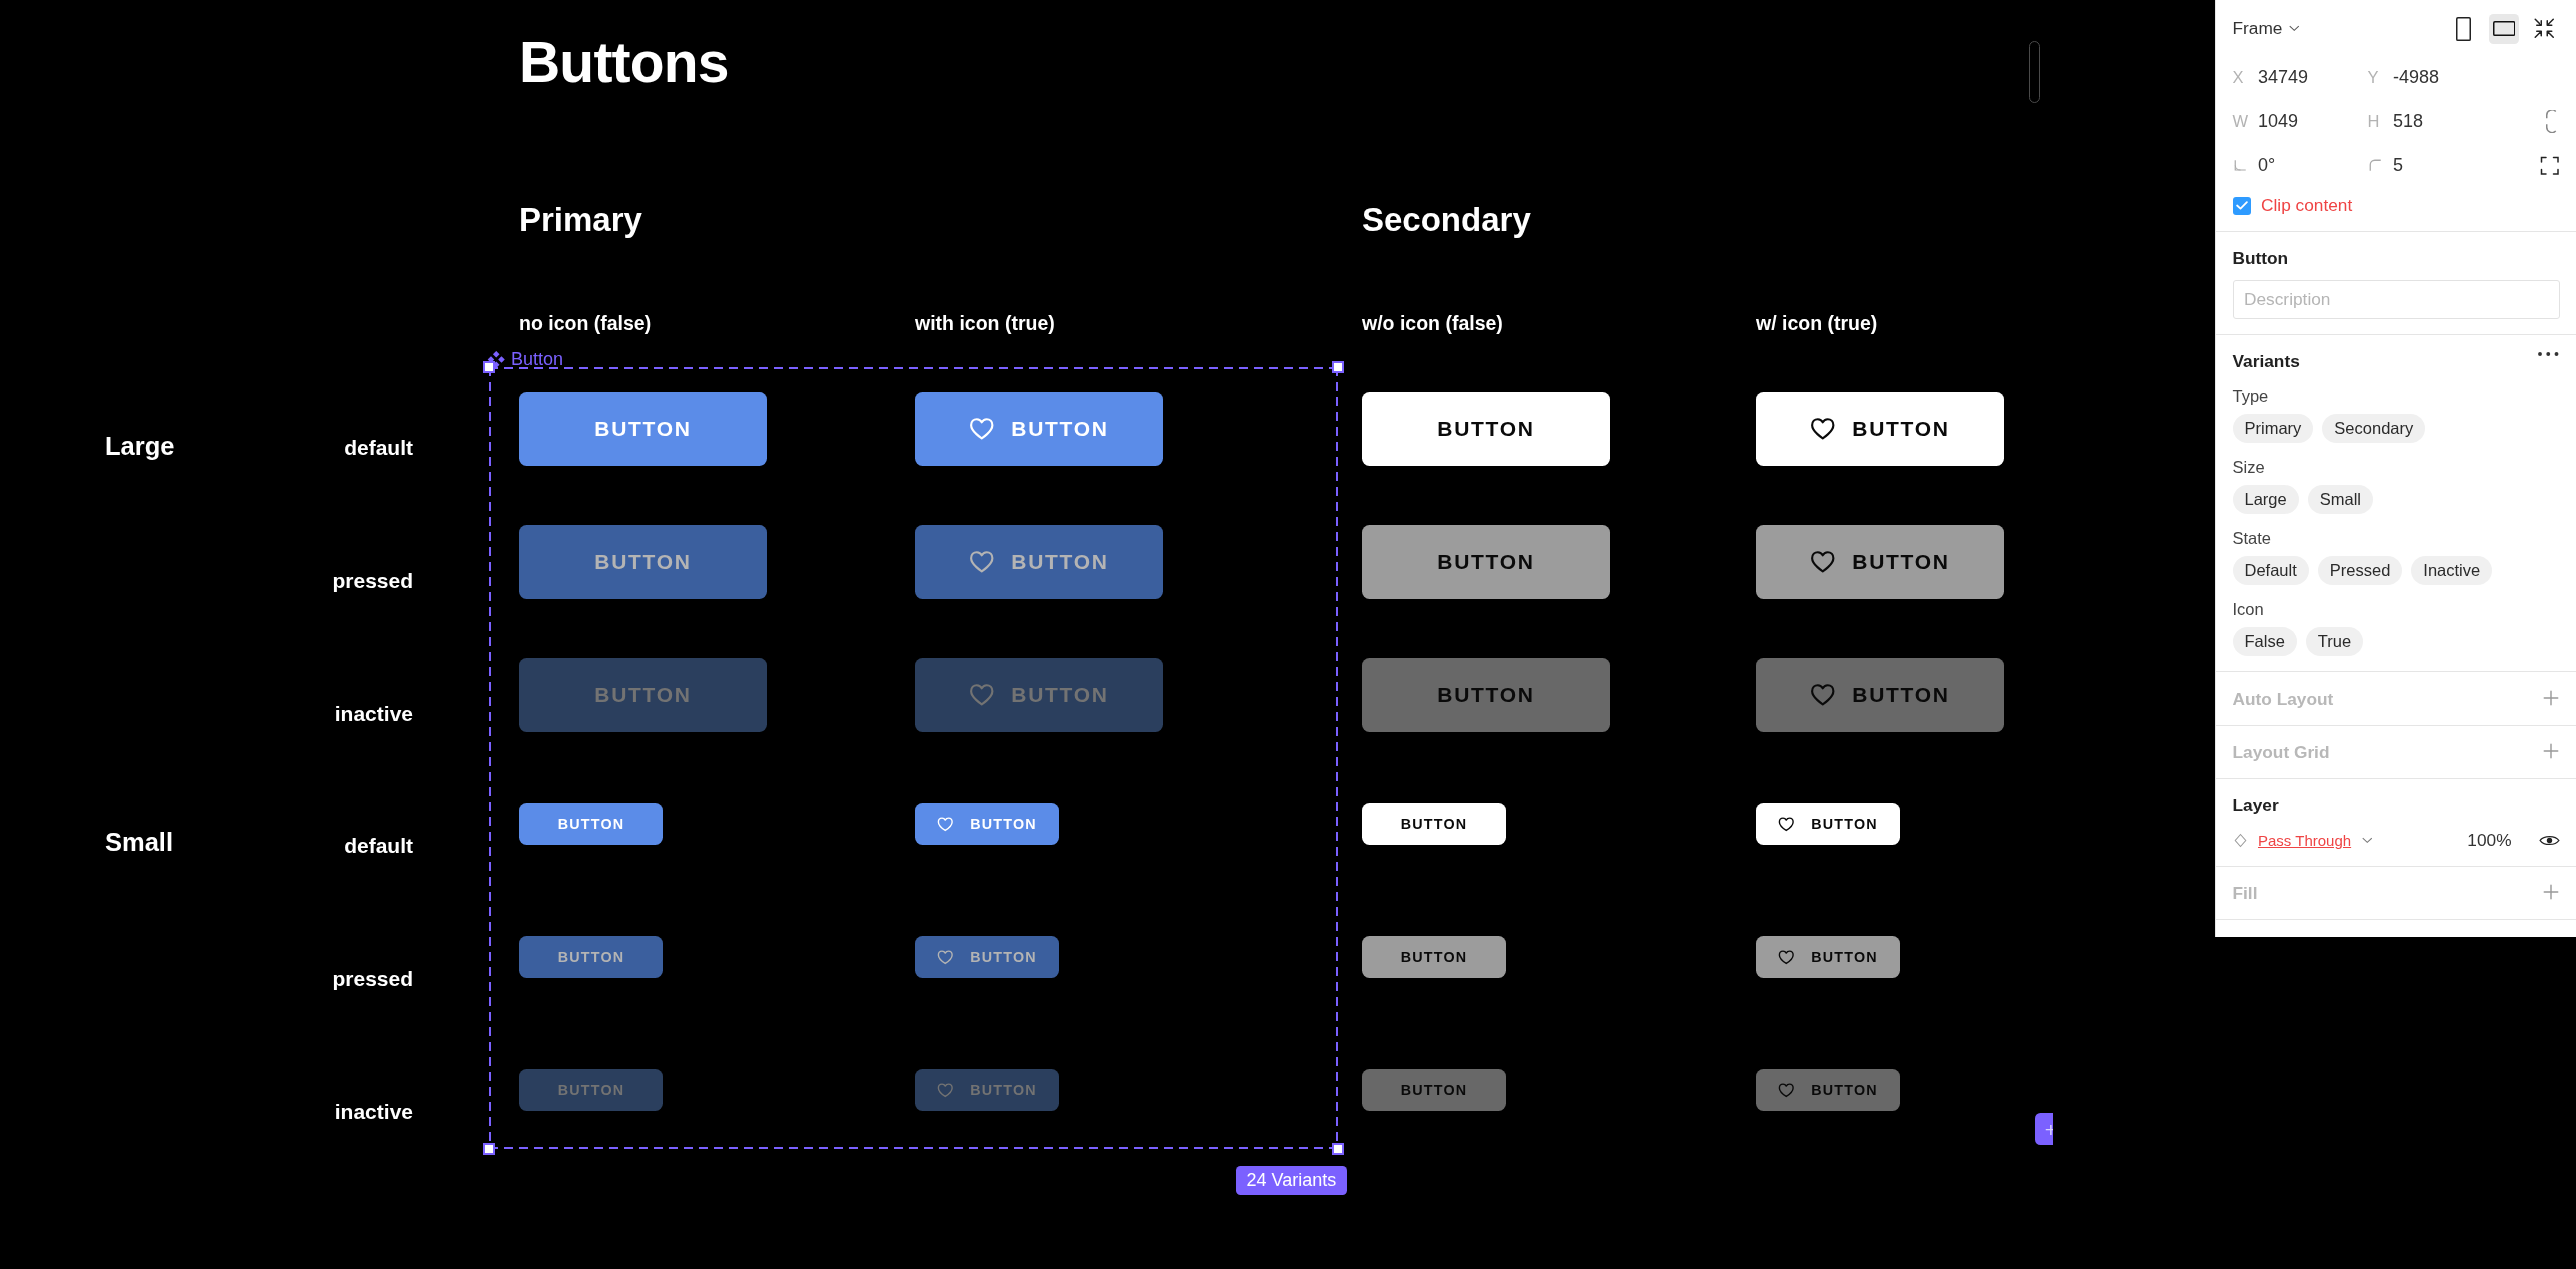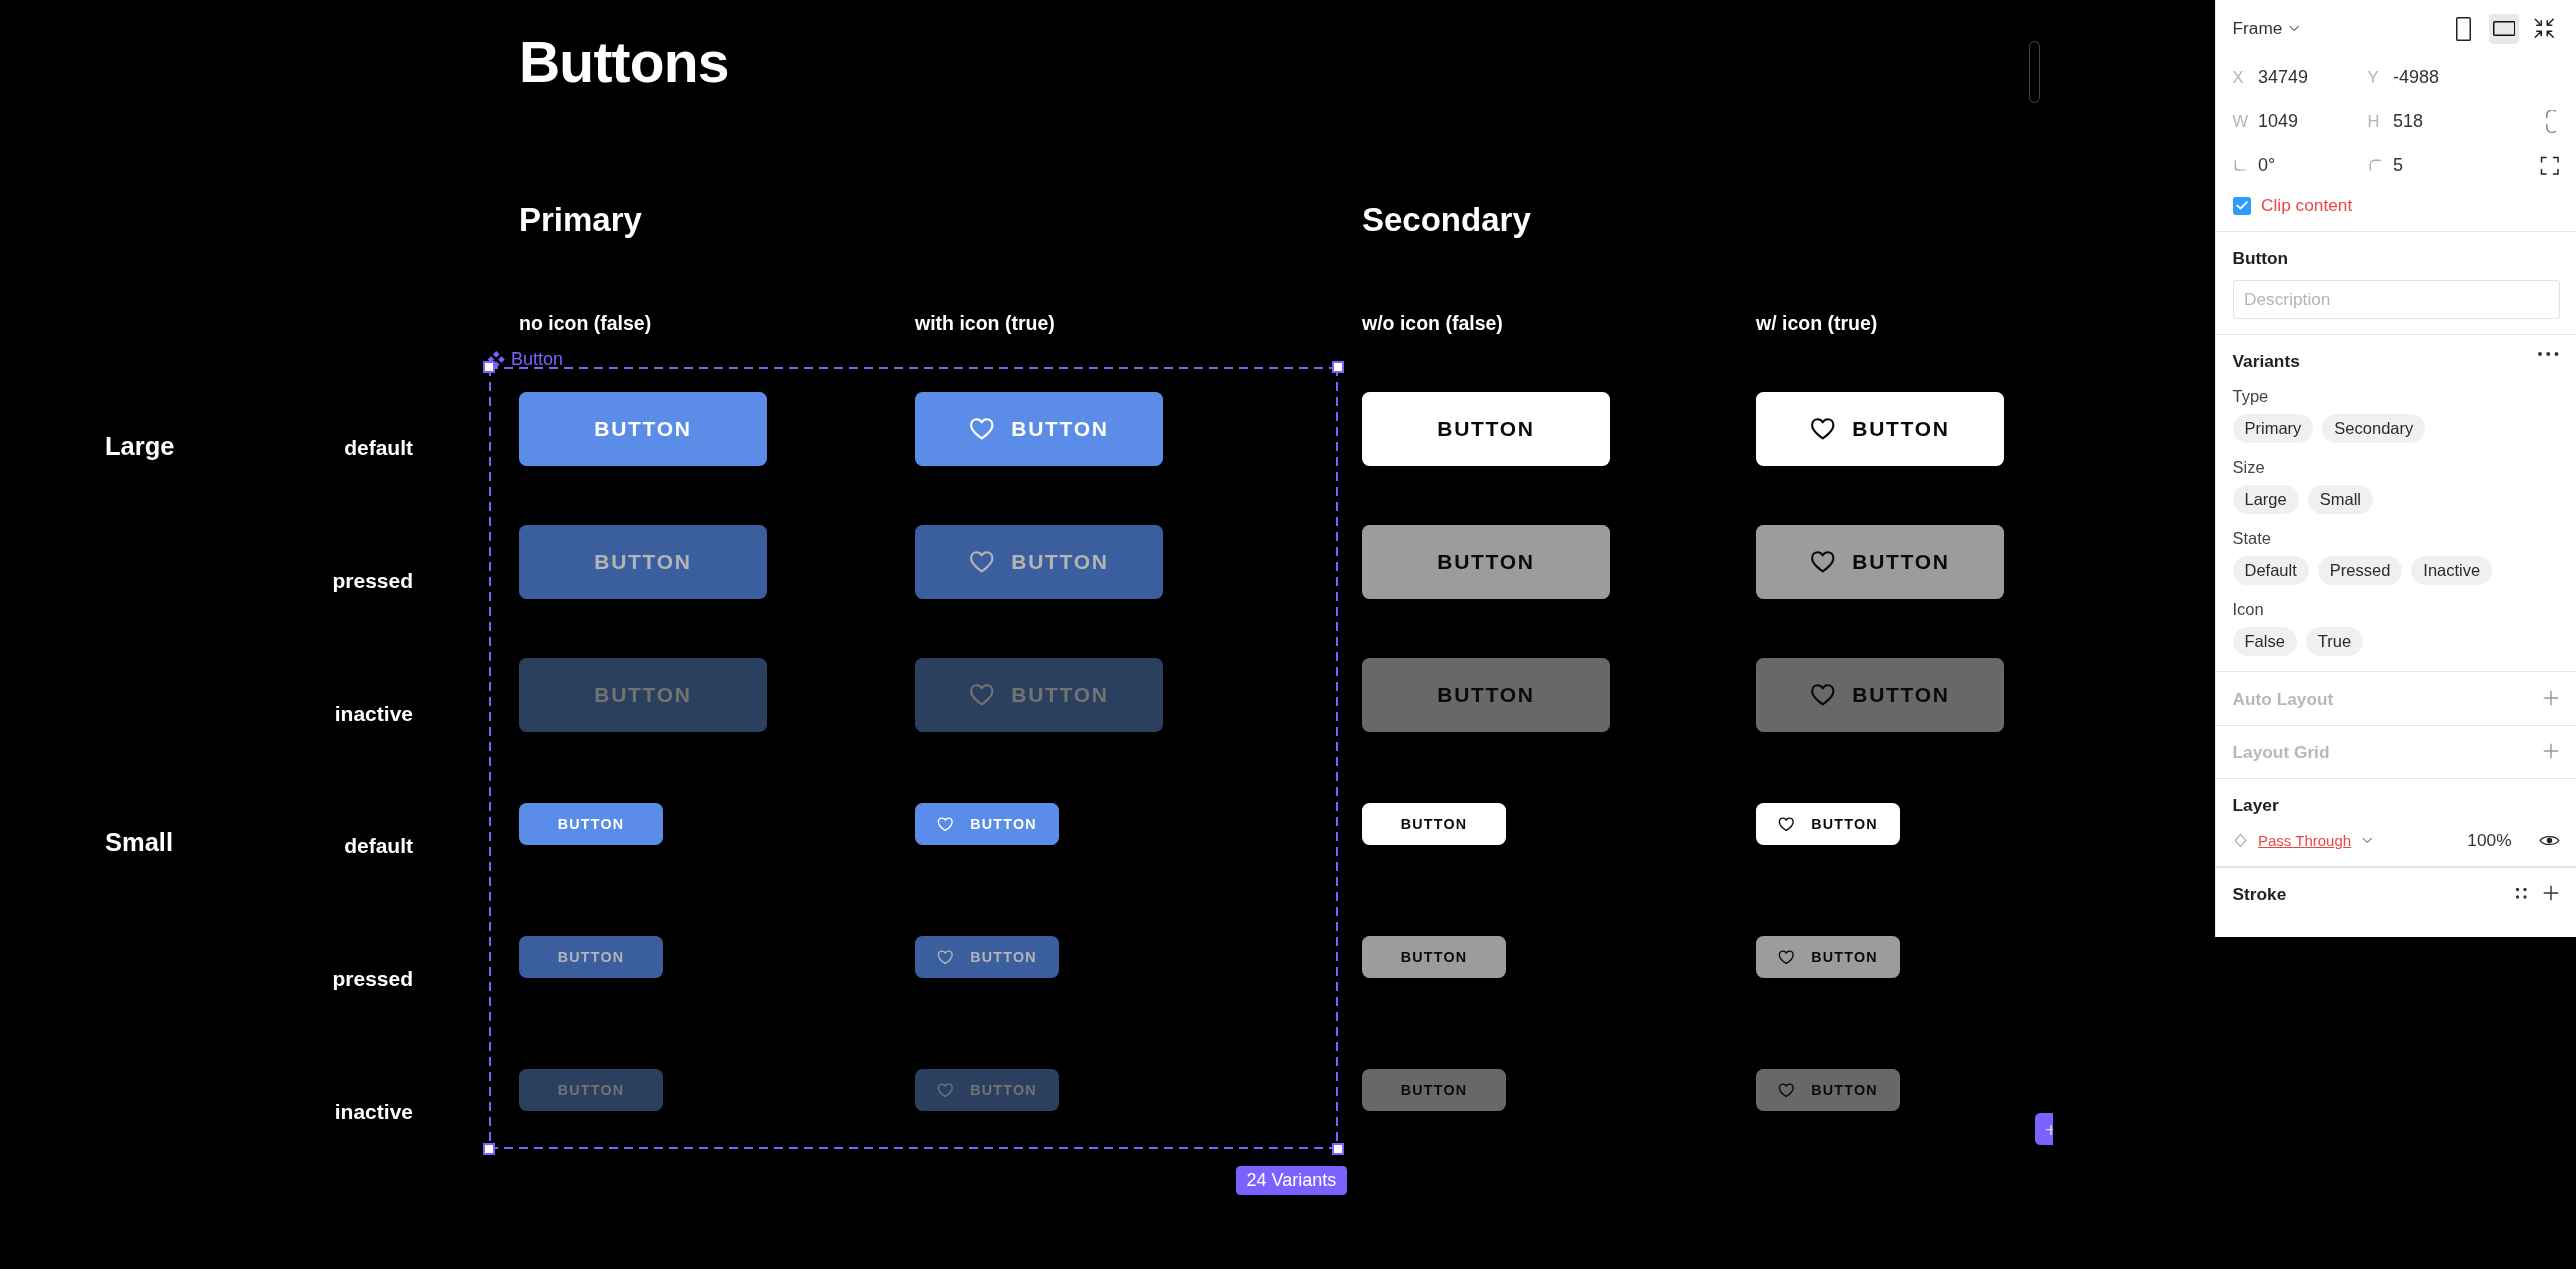--- a/index.html
+++ b/index.html
@@ -602,20 +602,30 @@
           <svg class="eye" viewBox="0 0 28 20">
               <path d="M1.5 10 C6 3 22 3 26.5 10 C22 17 6 17 1.5 10 Z" fill="none" stroke="#222" stroke-width="1.8"></path>
               <circle cx="14" cy="10" r="3.6" fill="#222"></circle>
             </svg>
         </span>
       </div>
     </div>
 
     <div class="divider"></div>
 
+    <div class="sect">
+      <div class="sect-head">
+        <span class="sect-title muted">Fill</span>
+        <span class="tail">
+          <svg class="plus-icon" viewBox="0 0 24 24">
+              <path d="M12 3 L12 21 M3 12 L21 12" stroke="#999" stroke-width="1.9" stroke-linecap="round"></path>
+            </svg>
+        </span>
+      </div>
+    </div>
 
     <div class="divider"></div>
 
     <div class="sect">
       <div class="sect-head">
         <span class="sect-title">Stroke</span>
         <span class="tail">
           <span>
             <svg class="grid-dots" viewBox="0 0 22 22">
                 <circle cx="6" cy="6" r="2.2" fill="#333"></circle>

